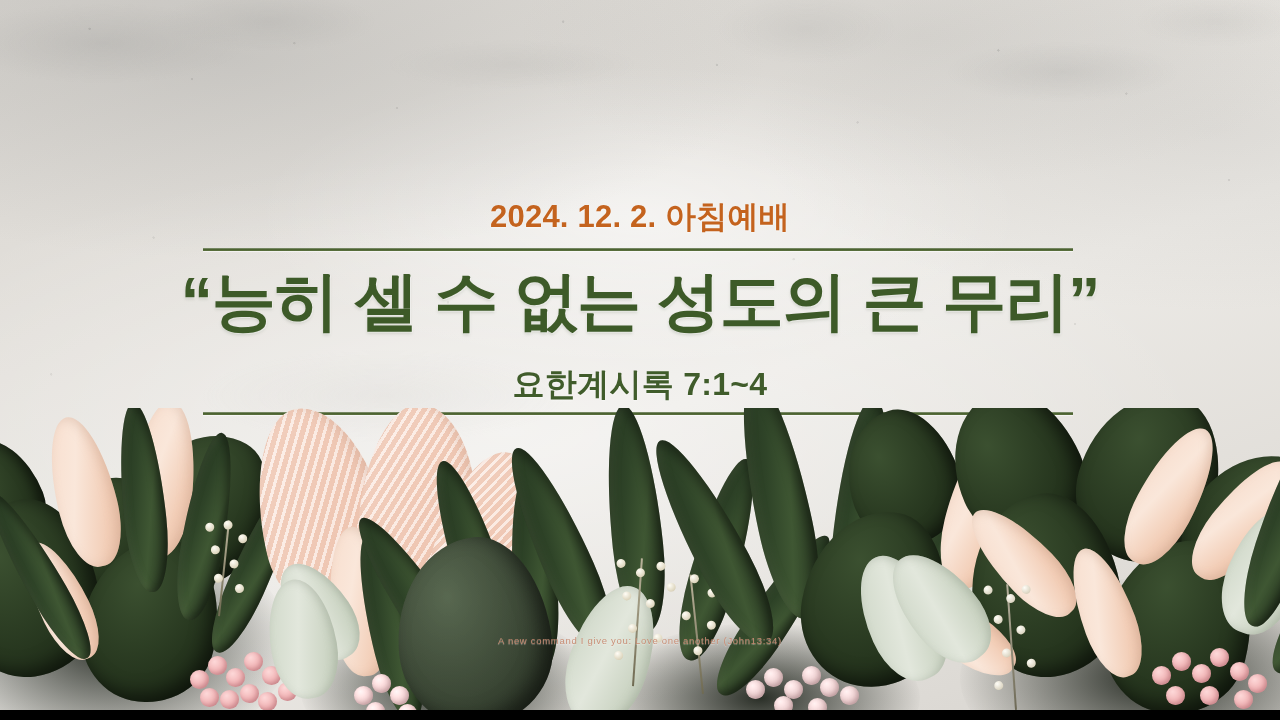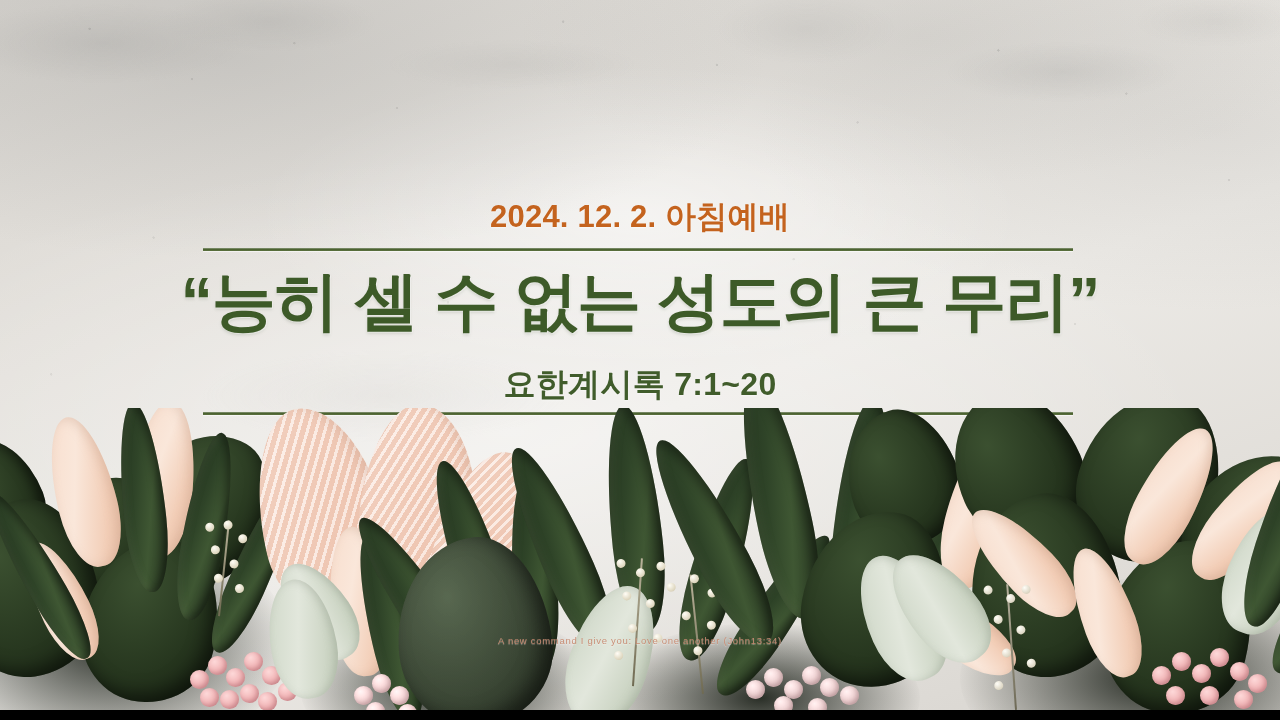--- a/index.html
+++ b/index.html
@@ -194,21 +194,21 @@
 <div class="slide">
 
   <div class="wall"></div>
   <div class="wall-smudge"></div>
   <div class="wall-speckle"></div>
 
   <div class="text-block">
     <div class="date-line">2024. 12. 2. 아침예배</div>
     <div class="rule rule-top"></div>
     <div class="main-title">“능히 셀 수 없는 성도의 큰 무리”</div>
-    <div class="verse-ref">요한계시록 7:1~20</div>
+    <div class="verse-ref">요한계시록 7:1~4</div>
     <div class="rule rule-bottom"></div>
   </div>
 
   <div class="foliage">
 
     <div class="shadowmass" style="left:-70px; top:120px; width:360px; height:230px;"></div>
     <div class="shadowmass" style="left:300px; top:200px; width:300px; height:160px;"></div>
     <div class="shadowmass" style="left:600px; top:215px; width:320px; height:150px;"></div>
     <div class="shadowmass" style="left:960px; top:170px; width:380px; height:200px;"></div>
 

